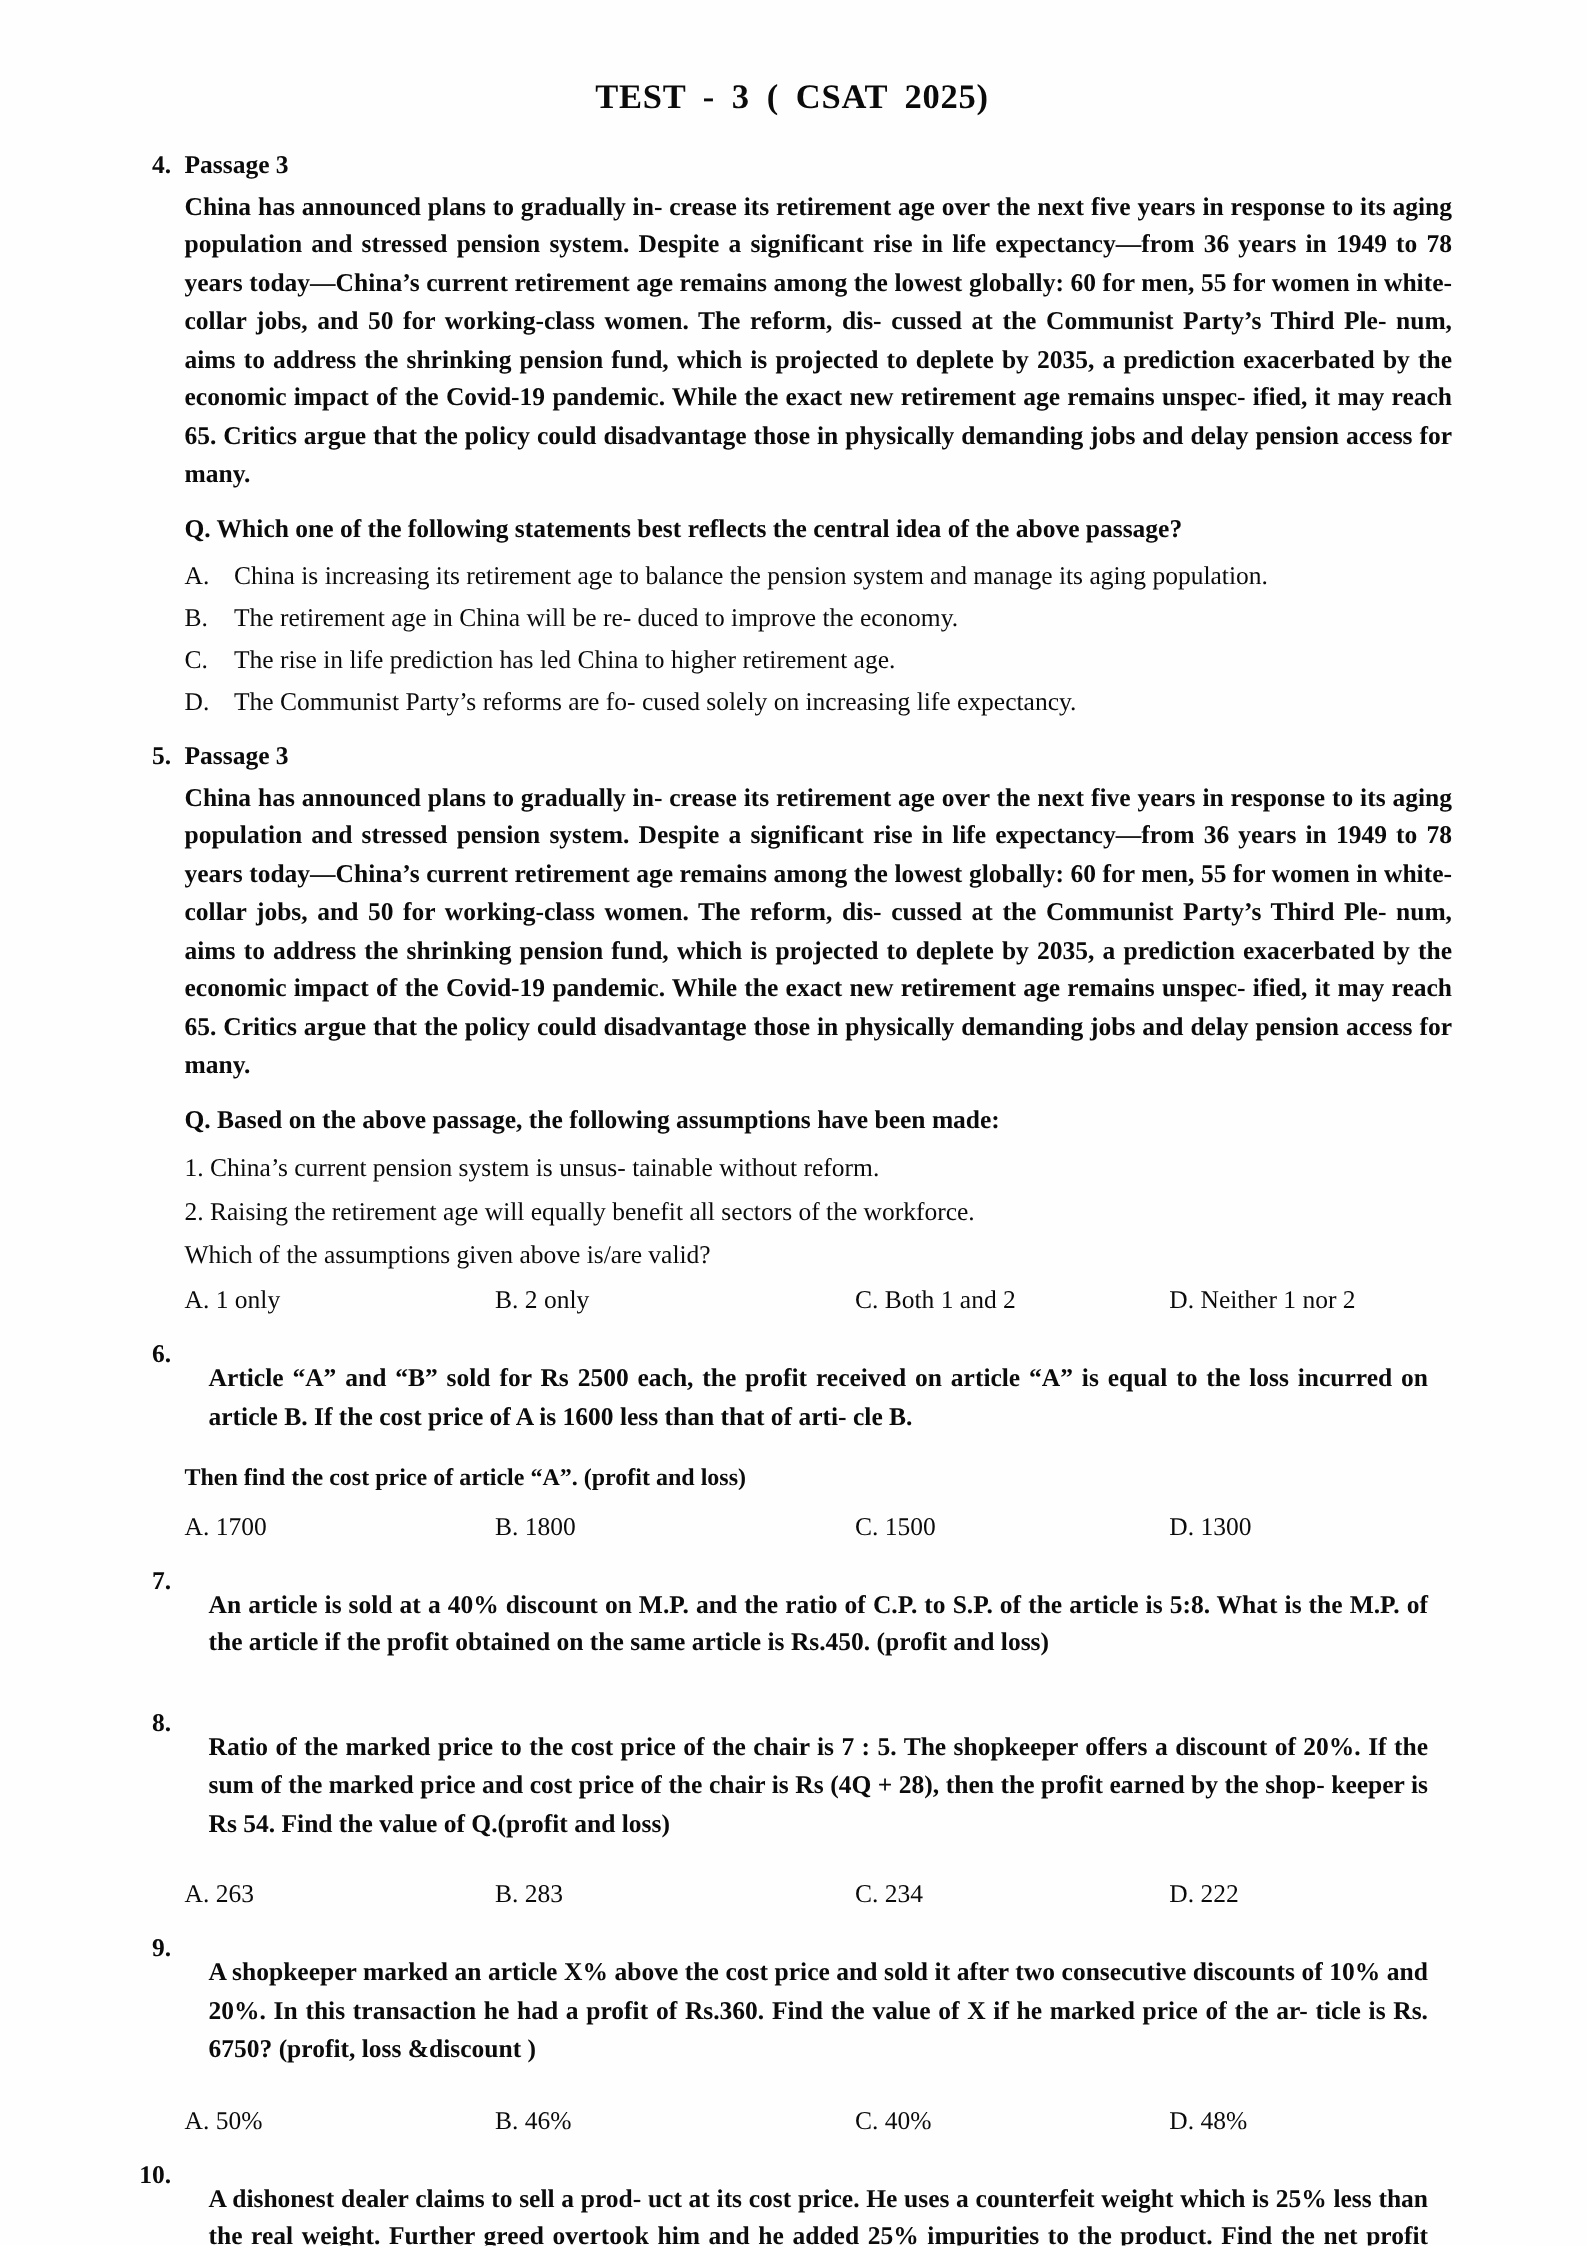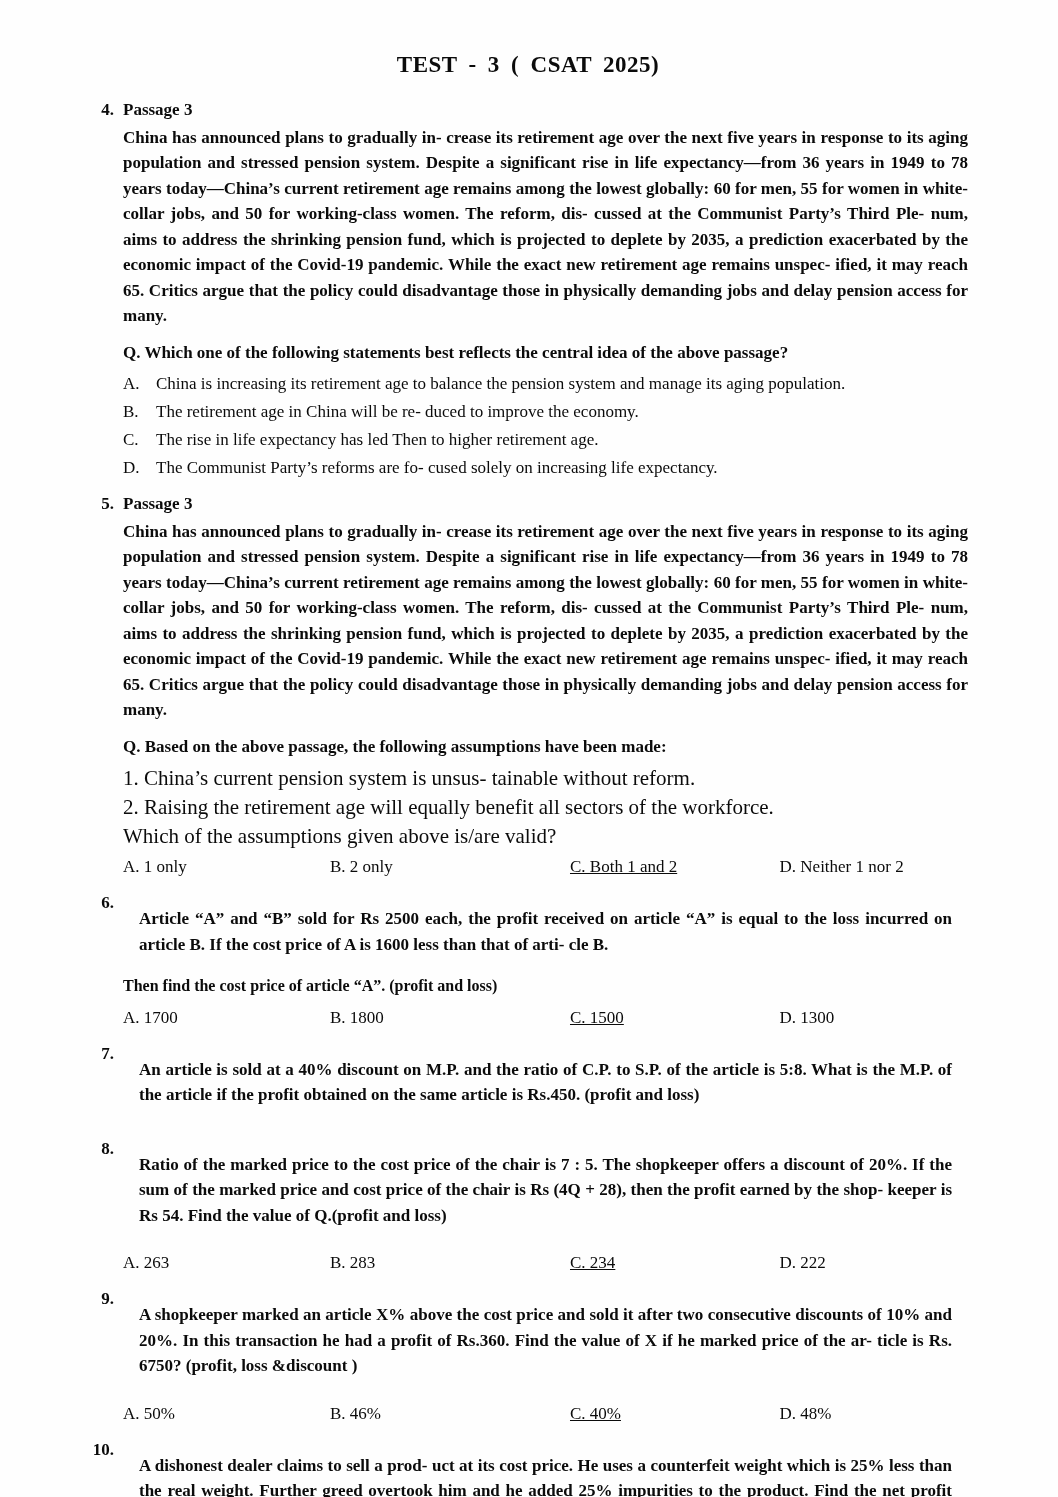--- a/index.html
+++ b/index.html
@@ -71,34 +71,34 @@
     line-height: 28px;
     font-weight: normal;
   }
   .opt-label {
     flex: 0 0 33px;
   }
   .opt-text {
     flex: 1;
   }
   .statement {
-    font-size: 21px;
+    font-size: 17px;
     line-height: 29px;
     font-weight: normal;
   }
   .options-row {
     display: flex;
     font-size: 17px;
     line-height: 29px;
     font-weight: normal;
     margin-top: 1px;
   }
   .options-row .col-a { flex: 0 0 24.5%; }
   .options-row .col-b { flex: 0 0 28.4%; }
-  .options-row .col-c { flex: 0 0 24.8%; text-decoration: underline; }
+  .options-row .col-c { flex: 0 0 24.8%; }
   .options-row .col-d { flex: 1; }
   .qbody {
     margin: 16px;
     font-weight: bold;
     font-size: 17px;
     line-height: 25.5px;
     text-align: justify;
   }
   .qbody2 {
     margin: 0;
@@ -126,21 +126,21 @@
       <div class="opt">
         <span class="opt-label">A.</span>
         <span class="opt-text">China is increasing its retirement age to balance the pension system and manage its aging population.</span>
       </div>
       <div class="opt">
         <span class="opt-label">B.</span>
         <span class="opt-text">The retirement age in China will be re- duced to improve the economy.</span>
       </div>
       <div class="opt">
         <span class="opt-label">C.</span>
-        <span class="opt-text">The rise in life expectancy has led Then to higher retirement age.</span>
+        <span class="opt-text">The rise in life prediction has led China to higher retirement age.</span>
       </div>
       <div class="opt">
         <span class="opt-label">D.</span>
         <span class="opt-text">The Communist Party’s reforms are fo- cused solely on increasing life expectancy.</span>
       </div>
     </div>
   </section>
 
   <section class="item">
     <div class="num">5.</div>

